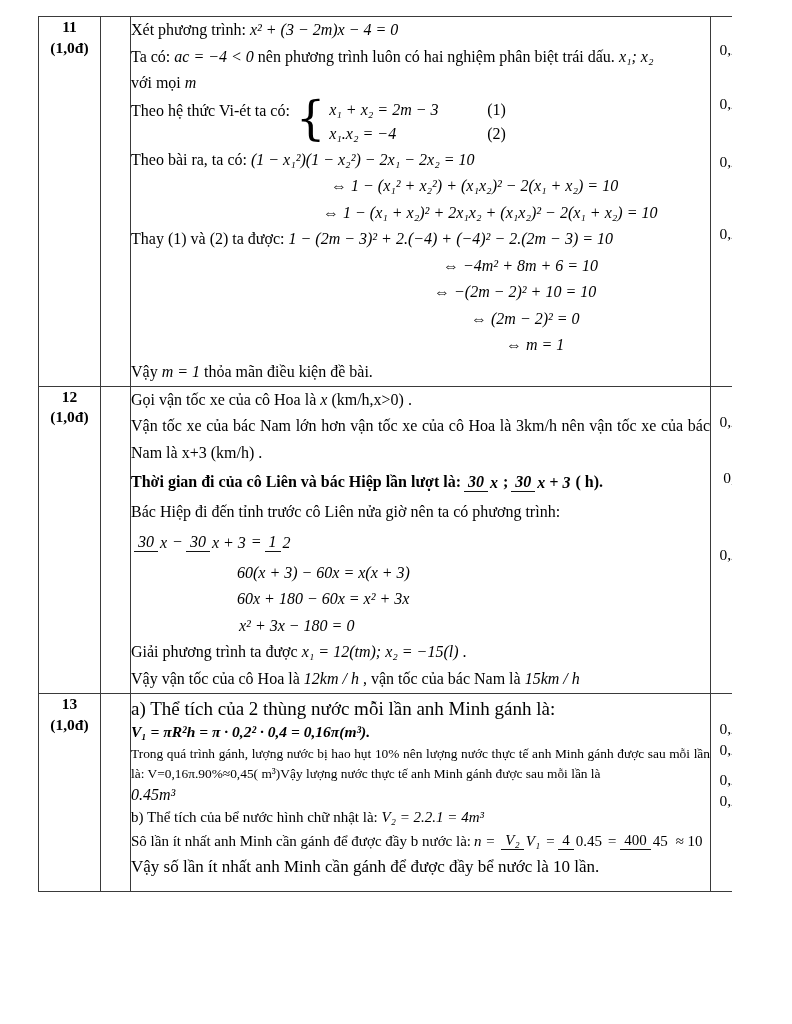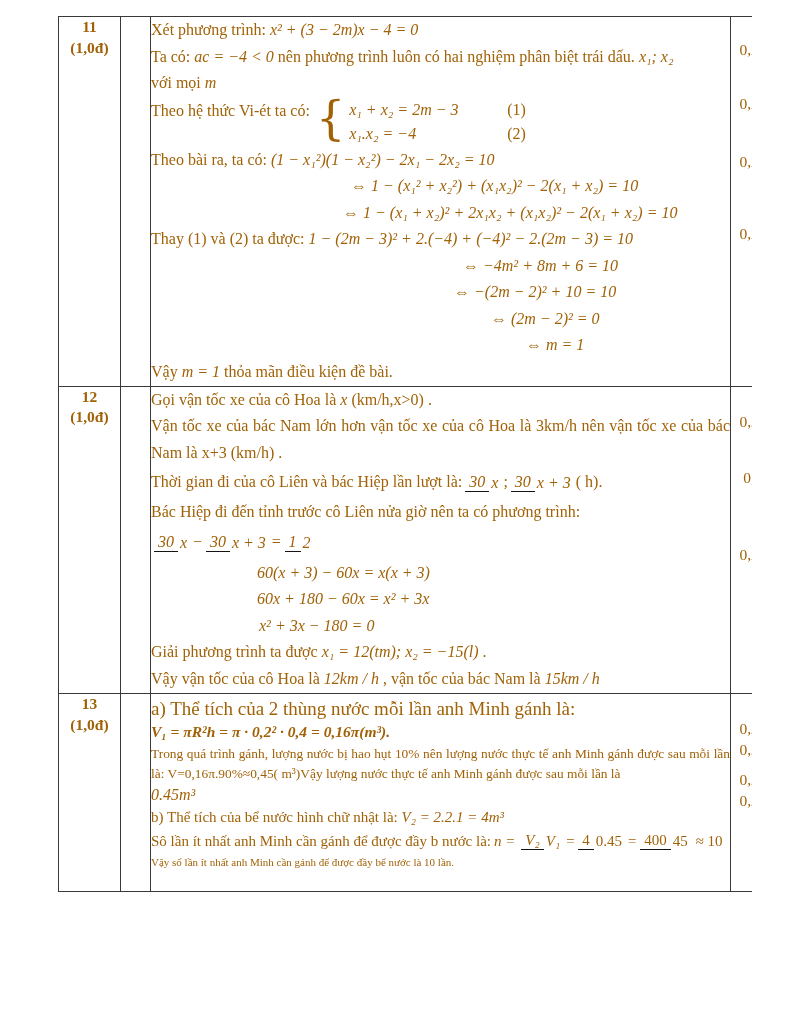--- a/index.html
+++ b/index.html
@@ -1,17 +1,17 @@
 <!DOCTYPE html>
 <html><head>
 <meta charset="utf-8">
 <style>
   html,body{margin:0;padding:0;background:#ffffff;}
   .page{position:relative;width:732px;height:1024px;background:#ffffff;overflow:hidden;
-        font-family:"Liberation Serif","DejaVu Serif",serif;color:#a16207;margin-left:20px;}
+        font-family:"Liberation Serif","DejaVu Serif",serif;color:#000000;}
   table.tbl{position:absolute;left:38px;top:16px;border-collapse:collapse;table-layout:fixed;width:717px;}
   .tbl td{border:1px solid #3a3a3a;vertical-align:top;padding:0;overflow:hidden;}
   .c-num{text-align:center;font-weight:bold;font-size:15.5px;padding-top:5px;line-height:1.35;}
   .c-body{padding:3px 4px 0 7px;font-size:16px;line-height:1.66;}
   .c-marks{position:relative;font-size:15.5px;}
   .mk{position:absolute;left:0;width:100%;text-align:center;}
   .m{font-style:italic;}
   .ln{white-space:nowrap;}
   .wrap{white-space:normal;text-align:justify;}
   .frac{display:inline-flex;align-items:center;vertical-align:middle;
@@ -28,21 +28,21 @@
   .ind-a{margin-left:200px;} .ind-b{margin-left:192px;}
   .ind-c{margin-left:312px;} .ind-d{margin-left:303px;}
   .ind-e{margin-left:340px;} .ind-f{margin-left:375px;}
   .ind-g{margin-left:72px;}  .ind-h{margin-left:106px;} .ind-i{margin-left:108px;}
   .r13 .sm{font-size:13.4px;line-height:1.5;}
   .r13 .la{font-size:19px;line-height:1.35;padding-top:2px;}
   .r13 .bm{font-weight:bold;font-style:italic;font-size:15.5px;line-height:1.45;}
   .r13 .v045{font-style:italic;font-size:16px;line-height:1.35;}
   .r13 .lb{font-size:15px;line-height:1.55;}
   .r13 .nline{display:flex;align-items:center;font-size:15px;margin:2px 0;}
-  .r13 .lv{font-size:11px;line-height:1.5;}
+  .r13 .lv{font-size:17px;line-height:1.5;}
 </style>
 </head>
 <body>
 
 <div class="page">
   <table class="tbl">
     <colgroup>
       <col style="width:62px">
         <col style="width:30px">
         <col style="width:580px">
@@ -94,21 +94,21 @@
 
     <tr style="height:292px">
       <td class="c-num">
         <div>12</div>
         <div>(1,0đ)</div>
       </td>
       <td></td>
       <td class="c-body">
         <div class="ln"><span>Gọi vận tốc xe của cô Hoa là  </span><span class="m">x</span><span> (km/h,x&gt;0) .</span></div>
         <div class="wrap">Vận tốc xe của bác Nam lớn hơn vận tốc xe của cô Hoa là 3km/h nên vận tốc xe của bác Nam là  x+3  (km/h) .</div>
-        <div class="fxline" style="margin:3px 0;">
+        <div class="fxline" style="margin:3px 0;font-weight:bold;">
           <span>Thời gian đi của cô Liên và bác Hiệp lần lượt là: </span>
           <span class="frac">
                 <span class="fn">30</span>
                 <span class="fd">x</span>
               </span>
           <span>;</span>
           <span class="frac">
                 <span class="fn">30</span>
                 <span class="fd">x + 3</span>
               </span>

